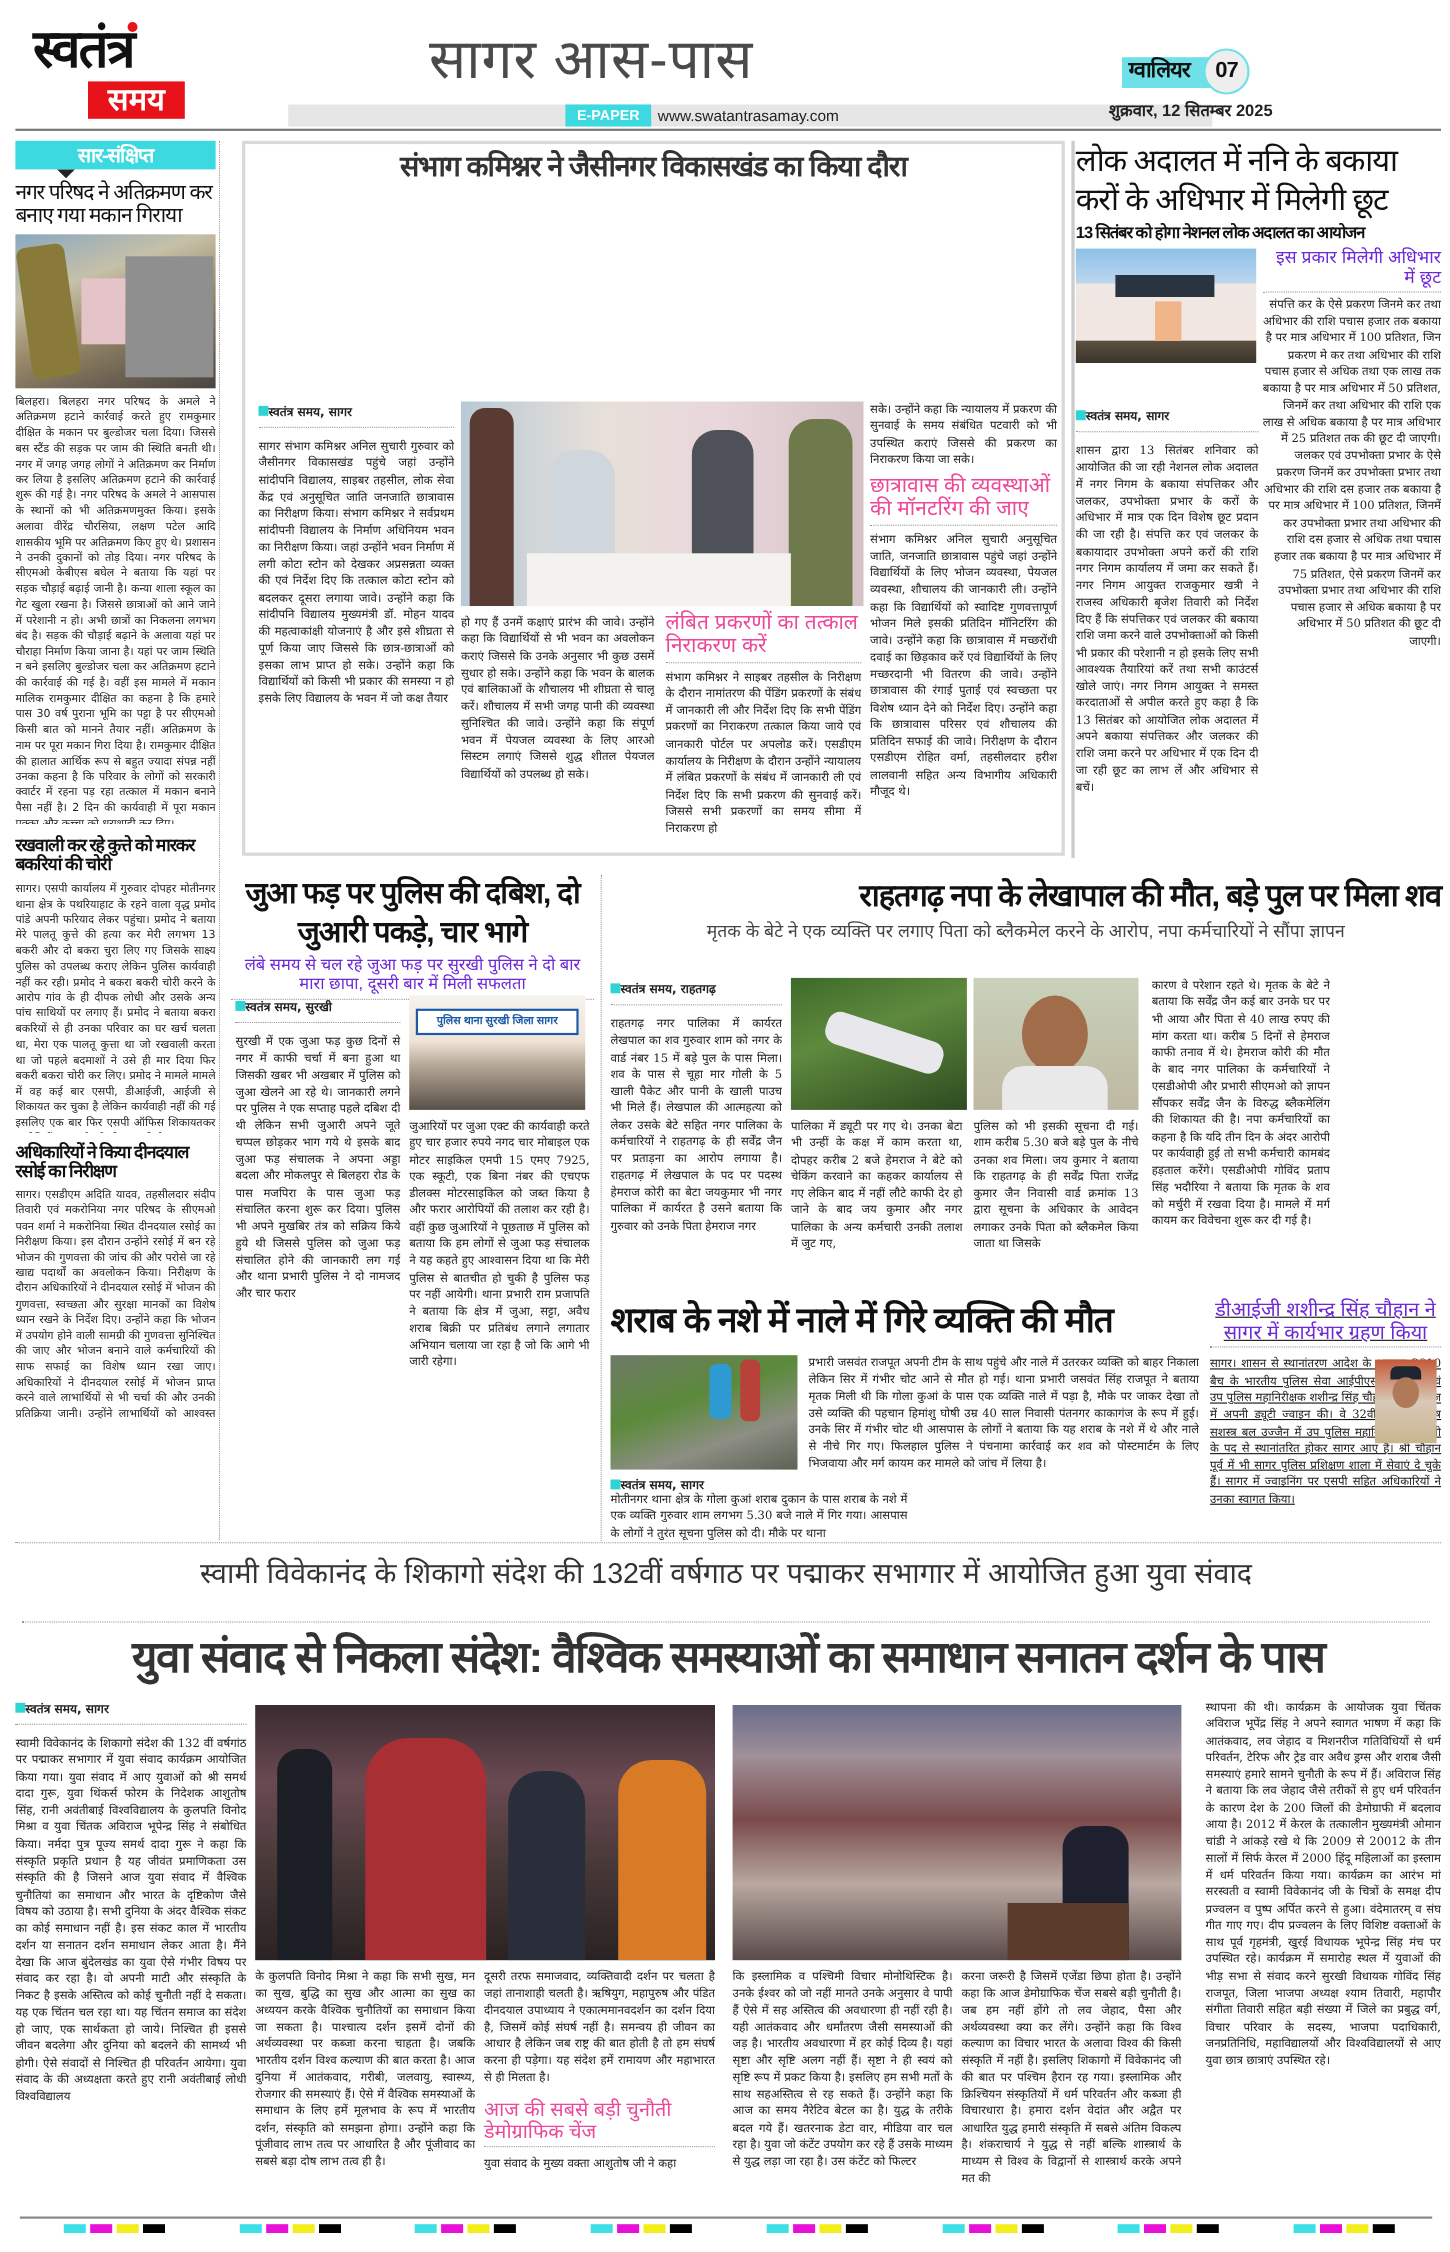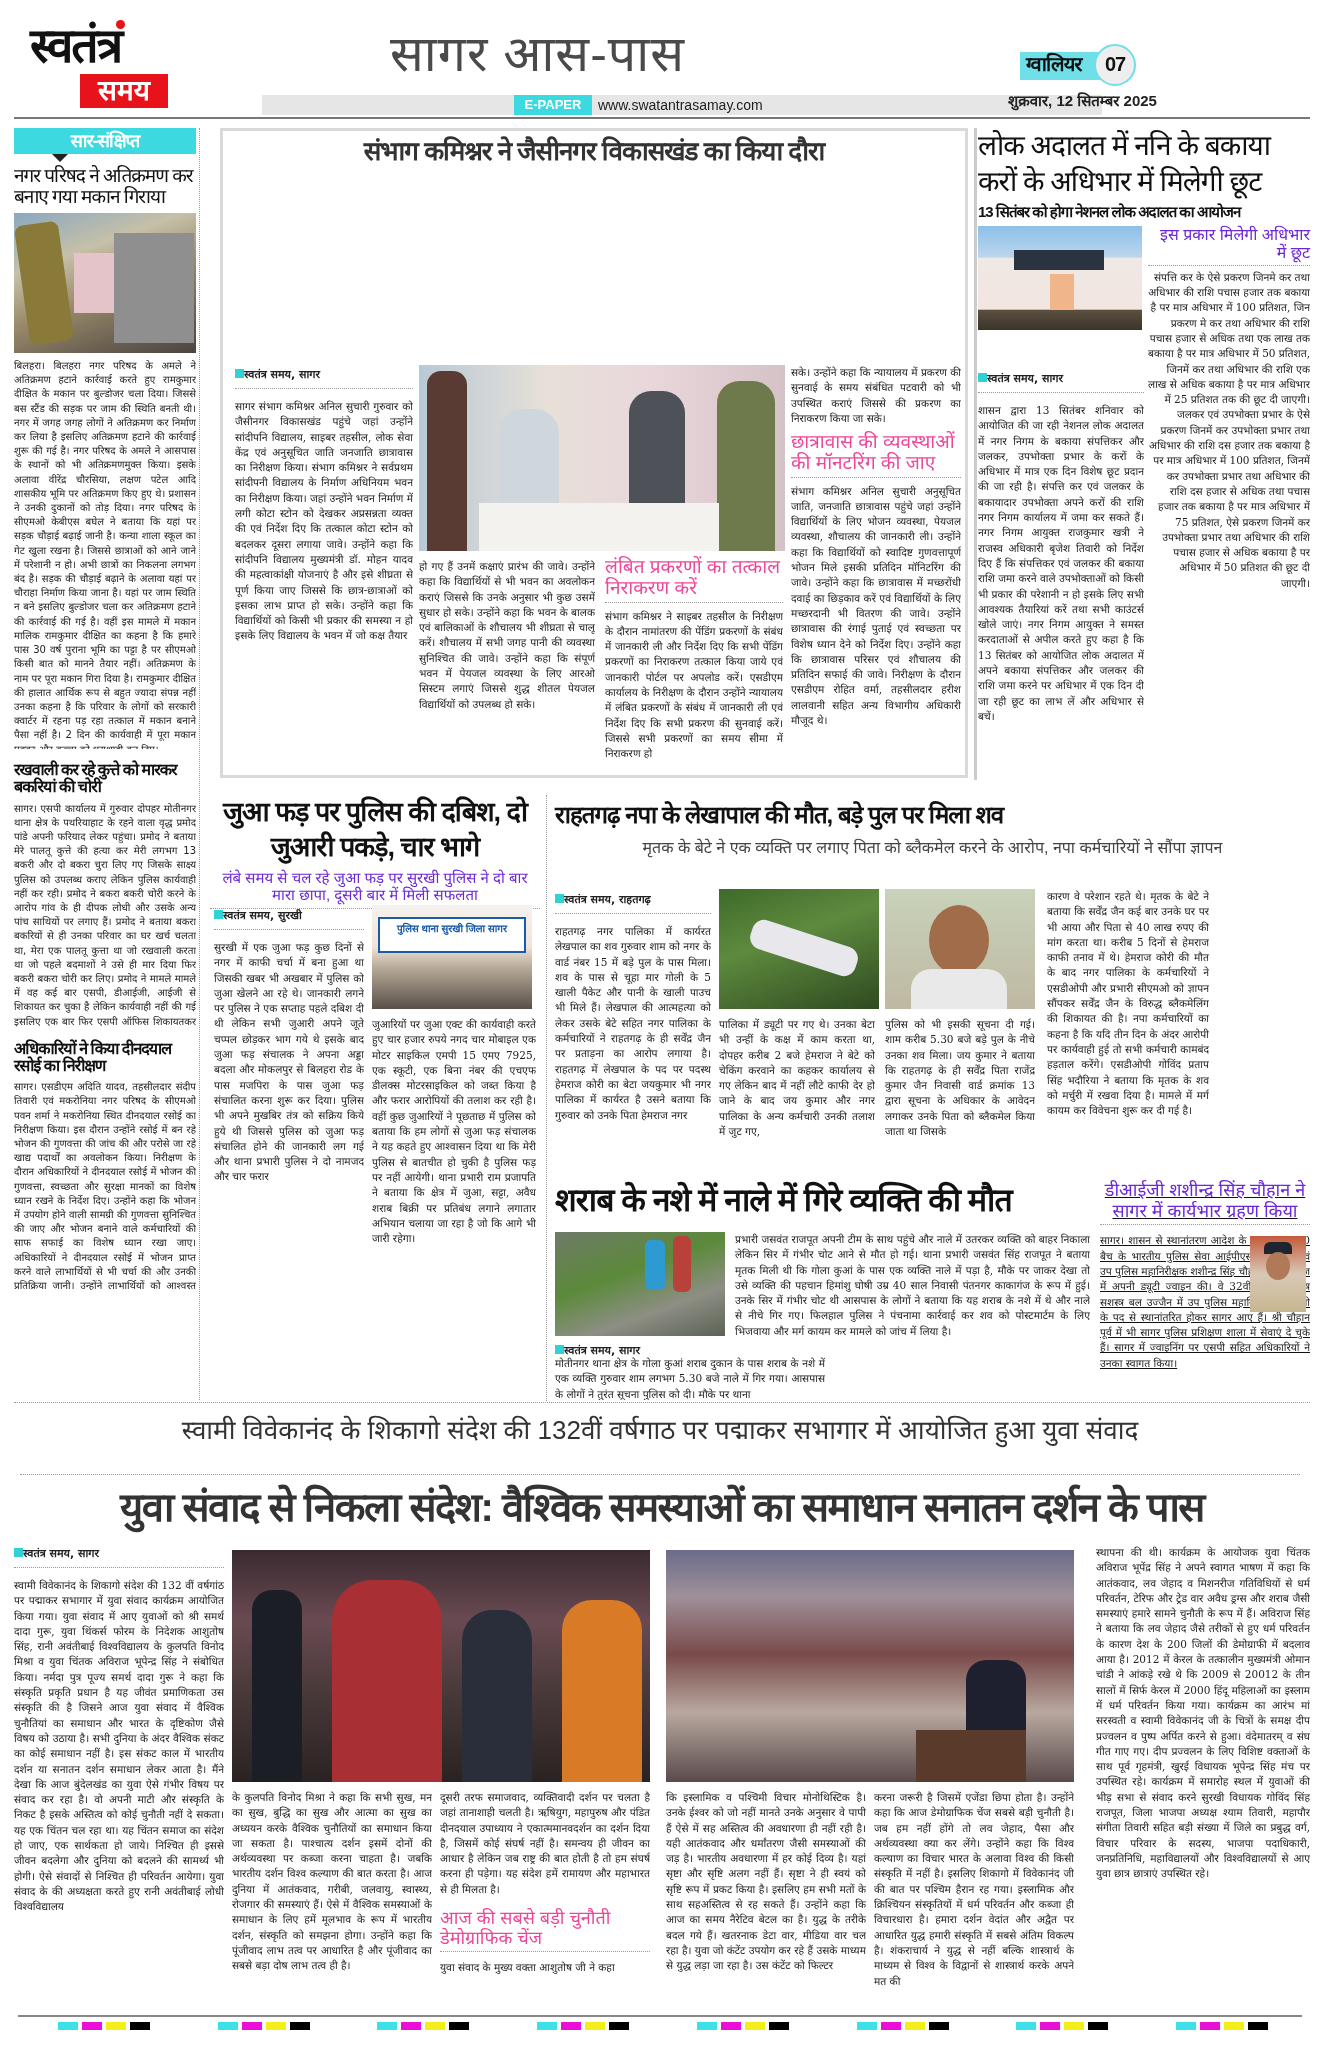--- a/index.html
+++ b/index.html
@@ -119,30 +119,30 @@
   <div class="hd" style="font-size:27px;line-height:35px;text-align:center;font-weight:700;">जुआ फड़ पर पुलिस की दबिश, दो जुआरी पकड़े, चार भागे</div>
   <div class="sub" style="font-size:15px;text-align:center;margin-top:4px;border-bottom:1px dotted #999;padding-bottom:4px;">लंबे समय से चल रहे जुआ फड़ पर सुरखी पुलिस ने दो बार मारा छापा, दूसरी बार में मिली सफलता</div>
   <div class="abs" style="left:4px;top:112px;width:150px;">
     <div class="dateline">
         <span class="sq"></span>
         <span>स्वतंत्र समय, सुरखी</span>
       </div>
     <div class="body" style="margin-top:10px;height:462px;">सुरखी में एक जुआ फड़ कुछ दिनों से नगर में काफी चर्चा में बना हुआ था जिसकी खबर भी अखबार में पुलिस को जुआ खेलने आ रहे थे। जानकारी लगने पर पुलिस ने एक सप्ताह पहले दबिश दी थी लेकिन सभी जुआरी अपने जूते चप्पल छोड़कर भाग गये थे इसके बाद जुआ फड़ संचालक ने अपना अड्डा बदला और मोकलपुर से बिलहरा रोड के पास मजपिरा के पास जुआ फड़ संचालित करना शुरू कर दिया। पुलिस भी अपने मुखबिर तंत्र को सक्रिय किये हुये थी जिससे पुलिस को जुआ फड़ संचालित होने की जानकारी लग गई और थाना प्रभारी पुलिस ने दो नामजद और चार फरार</div>
   </div>
   <div class="abs photo" style="left:162px;top:110px;width:160px;height:104px;background:linear-gradient(180deg,#f5f2ee 0%,#f0e4d8 40%,#b8aa98 60%,#585048 100%);">
-    <div style="position:absolute;left:6px;top:12px;width:148px;height:36px;border:2px solid #1a5aa8;background:#fff;color:#1a5aa8;font-family:'Liberation Sans',sans-serif;font-size:10px;font-weight:700;text-align:center;line-height:20px;overflow:hidden;">पुलिस थाना सुरखी जिला सागर</div>
+    <div style="position:absolute;left:6px;top:12px;width:148px;height:24px;border:2px solid #1a5aa8;background:#fff;color:#1a5aa8;font-family:'Liberation Sans',sans-serif;font-size:10px;font-weight:700;text-align:center;line-height:20px;overflow:hidden;">पुलिस थाना सुरखी जिला सागर</div>
   </div>
   <div class="abs" style="left:162px;top:222px;width:164px;">
     <div class="body" style="height:356px;">जुआरियों पर जुआ एक्ट की कार्यवाही करते हुए चार हजार रुपये नगद चार मोबाइल एक मोटर साइकिल एमपी 15 एमए 7925, एक स्कूटी, एक बिना नंबर की एचएफ डीलक्स मोटरसाइकिल को जब्त किया है और फरार आरोपियों की तलाश कर रही है। वहीं कुछ जुआरियों ने पूछताछ में पुलिस को बताया कि हम लोगों से जुआ फड़ संचालक ने यह कहते हुए आश्वासन दिया था कि मेरी पुलिस से बातचीत हो चुकी है पुलिस फड़ पर नहीं आयेगी। थाना प्रभारी राम प्रजापति ने बताया कि क्षेत्र में जुआ, सट्टा, अवैध शराब बिक्री पर प्रतिबंध लगाने लगातार अभियान चलाया जा रहा है जो कि आगे भी जारी रहेगा।</div>
   </div>
 </div>
 <div class="vrule" style="left:546px;top:795px;height:606px;"></div>
 
 <div class="abs" style="left:555px;top:795px;width:755px;height:380px;">
-  <div class="hd" style="font-size:24px;line-height:40px;text-align:left;">राहतगढ़ नपा के लेखापाल की मौत, बड़े पुल पर मिला शव</div>
+  <div class="hd" style="font-size:28px;line-height:40px;text-align:right;">राहतगढ़ नपा के लेखापाल की मौत, बड़े पुल पर मिला शव</div>
   <div class="sub" style="font-size:16px;color:#444;text-align:center;margin-top:4px;">मृतक के बेटे ने एक व्यक्ति पर लगाए पिता को ब्लैकमेल करने के आरोप, नपा कर्मचारियों ने सौंपा ज्ञापन</div>
   <div class="abs" style="left:0;top:96px;width:156px;">
     <div class="dateline">
         <span class="sq"></span>
         <span>स्वतंत्र समय, राहतगढ़</span>
       </div>
     <div class="body" style="margin-top:10px;height:244px;">राहतगढ़ नगर पालिका में कार्यरत लेखपाल का शव गुरुवार शाम को नगर के वार्ड नंबर 15 में बड़े पुल के पास मिला। शव के पास से चूहा मार गोली के 5 खाली पैकेट और पानी के खाली पाउच भी मिले हैं। लेखपाल की आत्महत्या को लेकर उसके बेटे सहित नगर पालिका के कर्मचारियों ने राहतगढ़ के ही सर्वेंद्र जैन पर प्रताड़ना का आरोप लगाया है। राहतगढ़ में लेखपाल के पद पर पदस्थ हेमराज कोरी का बेटा जयकुमार भी नगर पालिका में कार्यरत है उसने बताया कि गुरुवार को उनके पिता हेमराज नगर</div>
   </div>
   <div class="abs photo" style="left:164px;top:94px;width:160px;height:120px;background:linear-gradient(160deg,#3e6a2a 0%,#5e8a3e 40%,#2e4a20 100%);">
     <div style="position:absolute;left:30px;top:44px;width:110px;height:30px;background:#e8e8ec;border-radius:12px;transform:rotate(18deg);"></div>

